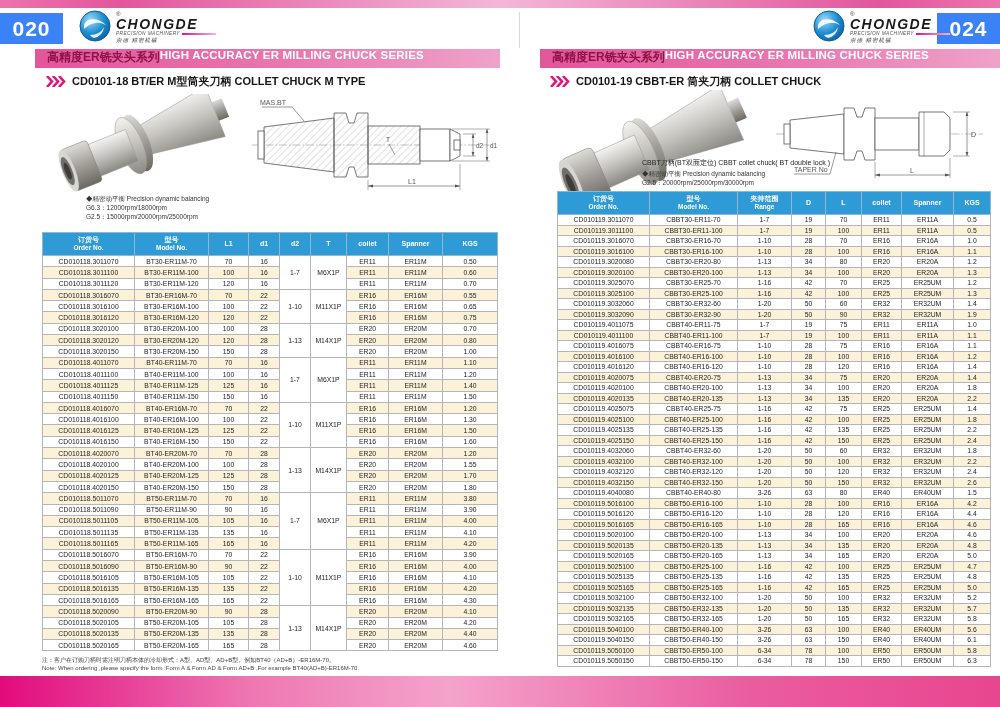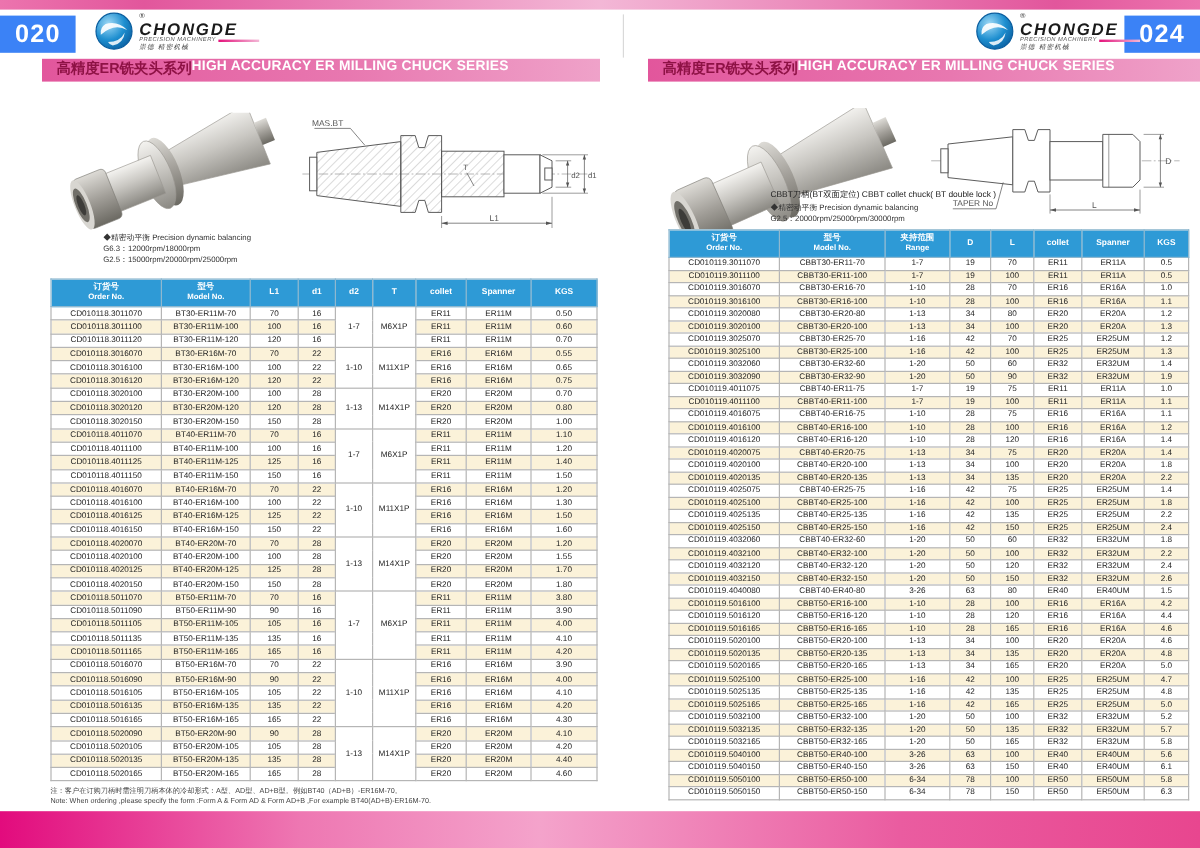--- a/index.html
+++ b/index.html
@@ -114,20 +114,36 @@
 
   <div class="banner banner-left">
     <span class="banner-cn">高精度ER铣夹头系列</span>
     <span class="banner-en">HIGH ACCURACY ER MILLING CHUCK SERIES</span>
   </div>
   <div class="banner banner-right">
     <span class="banner-cn">高精度ER铣夹头系列</span>
     <span class="banner-en">HIGH ACCURACY ER MILLING CHUCK SERIES</span>
   </div>
 
+  <div class="sec sec-left">
+    <svg width="20" height="11" viewBox="0 0 20 11">
+      <path d="M1 0 L6 5.5 L1 11" fill="none" stroke="#e4137b" stroke-width="2.6"></path>
+      <path d="M7 0 L12 5.5 L7 11" fill="none" stroke="#e4137b" stroke-width="2.6"></path>
+      <path d="M13 0 L18 5.5 L13 11" fill="none" stroke="#e4137b" stroke-width="2.6"></path>
+    </svg>
+    <span>CD0101-18  BT/ER M型筒夹刀柄  COLLET CHUCK M TYPE</span>
+  </div>
+  <div class="sec sec-right">
+    <svg width="20" height="11" viewBox="0 0 20 11">
+      <path d="M1 0 L6 5.5 L1 11" fill="none" stroke="#e4137b" stroke-width="2.6"></path>
+      <path d="M7 0 L12 5.5 L7 11" fill="none" stroke="#e4137b" stroke-width="2.6"></path>
+      <path d="M13 0 L18 5.5 L13 11" fill="none" stroke="#e4137b" stroke-width="2.6"></path>
+    </svg>
+    <span>CD0101-19  CBBT-ER 筒夹刀柄  COLLET CHUCK</span>
+  </div>
 
   <div class="fig" style="left:52px;top:94px;">
     <svg width="195" height="102" viewBox="0 0 195 102">
       <defs>
         <linearGradient id="met1" x1="0" y1="0" x2="0" y2="1">
           <stop offset="0" stop-color="#f4f3f0"></stop>
             <stop offset=".45" stop-color="#c9c7c2"></stop>
             <stop offset="1" stop-color="#8a8882"></stop>
         </linearGradient>
         <linearGradient id="met2" x1="0" y1="0" x2="0" y2="1">

